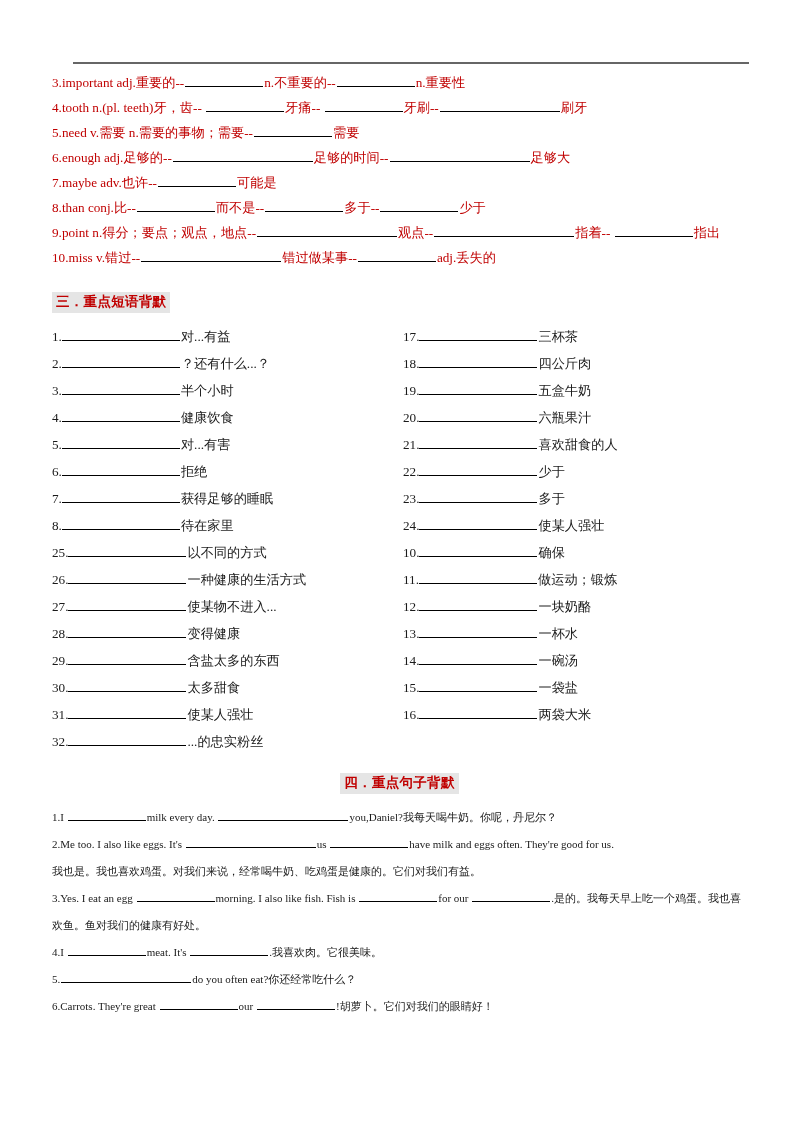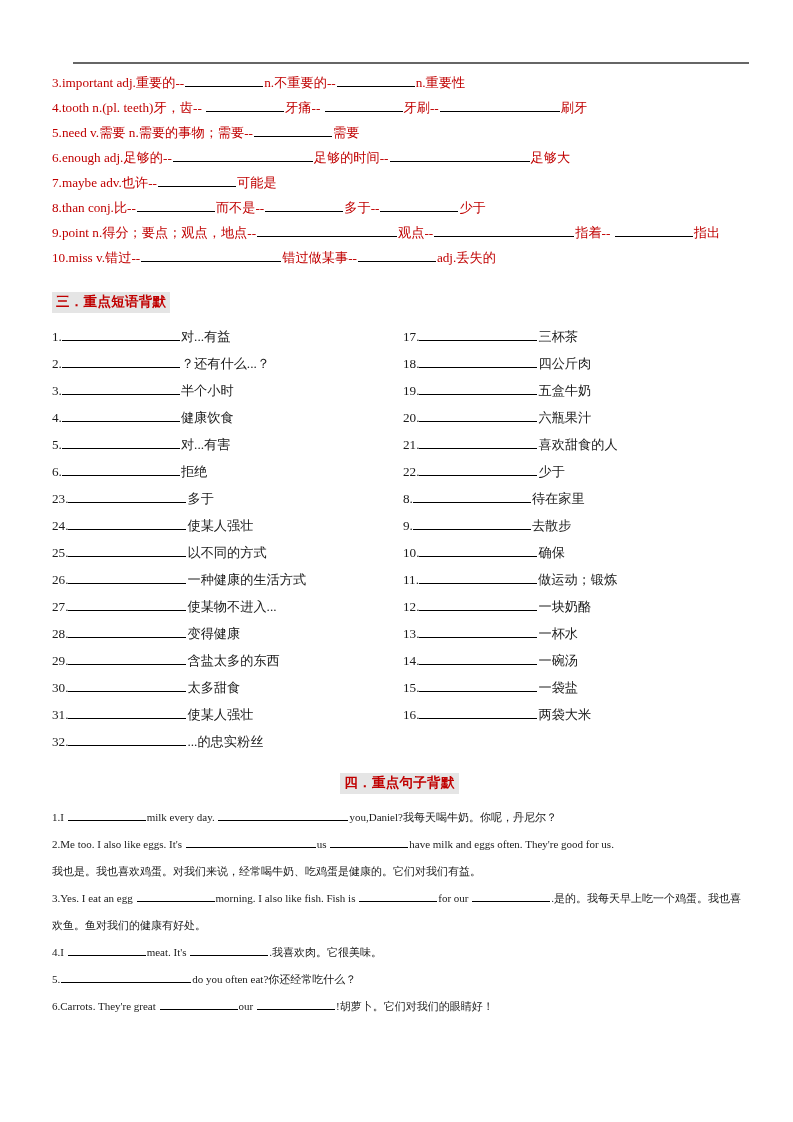--- a/index.html
+++ b/index.html
@@ -145,24 +145,24 @@
         <div class="phrase-item"><span class="num">2.</span><span class="pblank"></span><span class="meaning">？还有什么...？</span></div>
         <div class="phrase-item"><span class="num">18.</span><span class="pblank"></span><span class="meaning">四公斤肉</span></div>
         <div class="phrase-item"><span class="num">3.</span><span class="pblank"></span><span class="meaning">半个小时</span></div>
         <div class="phrase-item"><span class="num">19.</span><span class="pblank"></span><span class="meaning">五盒牛奶</span></div>
         <div class="phrase-item"><span class="num">4.</span><span class="pblank"></span><span class="meaning">健康饮食</span></div>
         <div class="phrase-item"><span class="num">20.</span><span class="pblank"></span><span class="meaning">六瓶果汁</span></div>
         <div class="phrase-item"><span class="num">5.</span><span class="pblank"></span><span class="meaning">对...有害</span></div>
         <div class="phrase-item"><span class="num">21.</span><span class="pblank"></span><span class="meaning">喜欢甜食的人</span></div>
         <div class="phrase-item"><span class="num">6.</span><span class="pblank"></span><span class="meaning">拒绝</span></div>
         <div class="phrase-item"><span class="num">22.</span><span class="pblank"></span><span class="meaning">少于</span></div>
+        <div class="phrase-item"><span class="num">7.</span><span class="pblank"></span><span class="meaning">获得足够的睡眠</span></div>
         <div class="phrase-item"><span class="num">23.</span><span class="pblank"></span><span class="meaning">多于</span></div>
         <div class="phrase-item"><span class="num">8.</span><span class="pblank"></span><span class="meaning">待在家里</span></div>
         <div class="phrase-item"><span class="num">24.</span><span class="pblank"></span><span class="meaning">使某人强壮</span></div>
-        <div class="phrase-item"><span class="num">9.</span><span class="pblank"></span><span class="meaning">去散步</span></div>
         <div class="phrase-item"><span class="num">25.</span><span class="pblank"></span><span class="meaning">以不同的方式</span></div>
         <div class="phrase-item"><span class="num">10.</span><span class="pblank"></span><span class="meaning">确保</span></div>
         <div class="phrase-item"><span class="num">26.</span><span class="pblank"></span><span class="meaning">一种健康的生活方式</span></div>
         <div class="phrase-item"><span class="num">11.</span><span class="pblank"></span><span class="meaning">做运动；锻炼</span></div>
         <div class="phrase-item"><span class="num">27.</span><span class="pblank"></span><span class="meaning">使某物不进入...</span></div>
         <div class="phrase-item"><span class="num">12.</span><span class="pblank"></span><span class="meaning">一块奶酪</span></div>
         <div class="phrase-item"><span class="num">28.</span><span class="pblank"></span><span class="meaning">变得健康</span></div>
         <div class="phrase-item"><span class="num">13.</span><span class="pblank"></span><span class="meaning">一杯水</span></div>
         <div class="phrase-item"><span class="num">29.</span><span class="pblank"></span><span class="meaning">含盐太多的东西</span></div>
         <div class="phrase-item"><span class="num">14.</span><span class="pblank"></span><span class="meaning">一碗汤</span></div>

